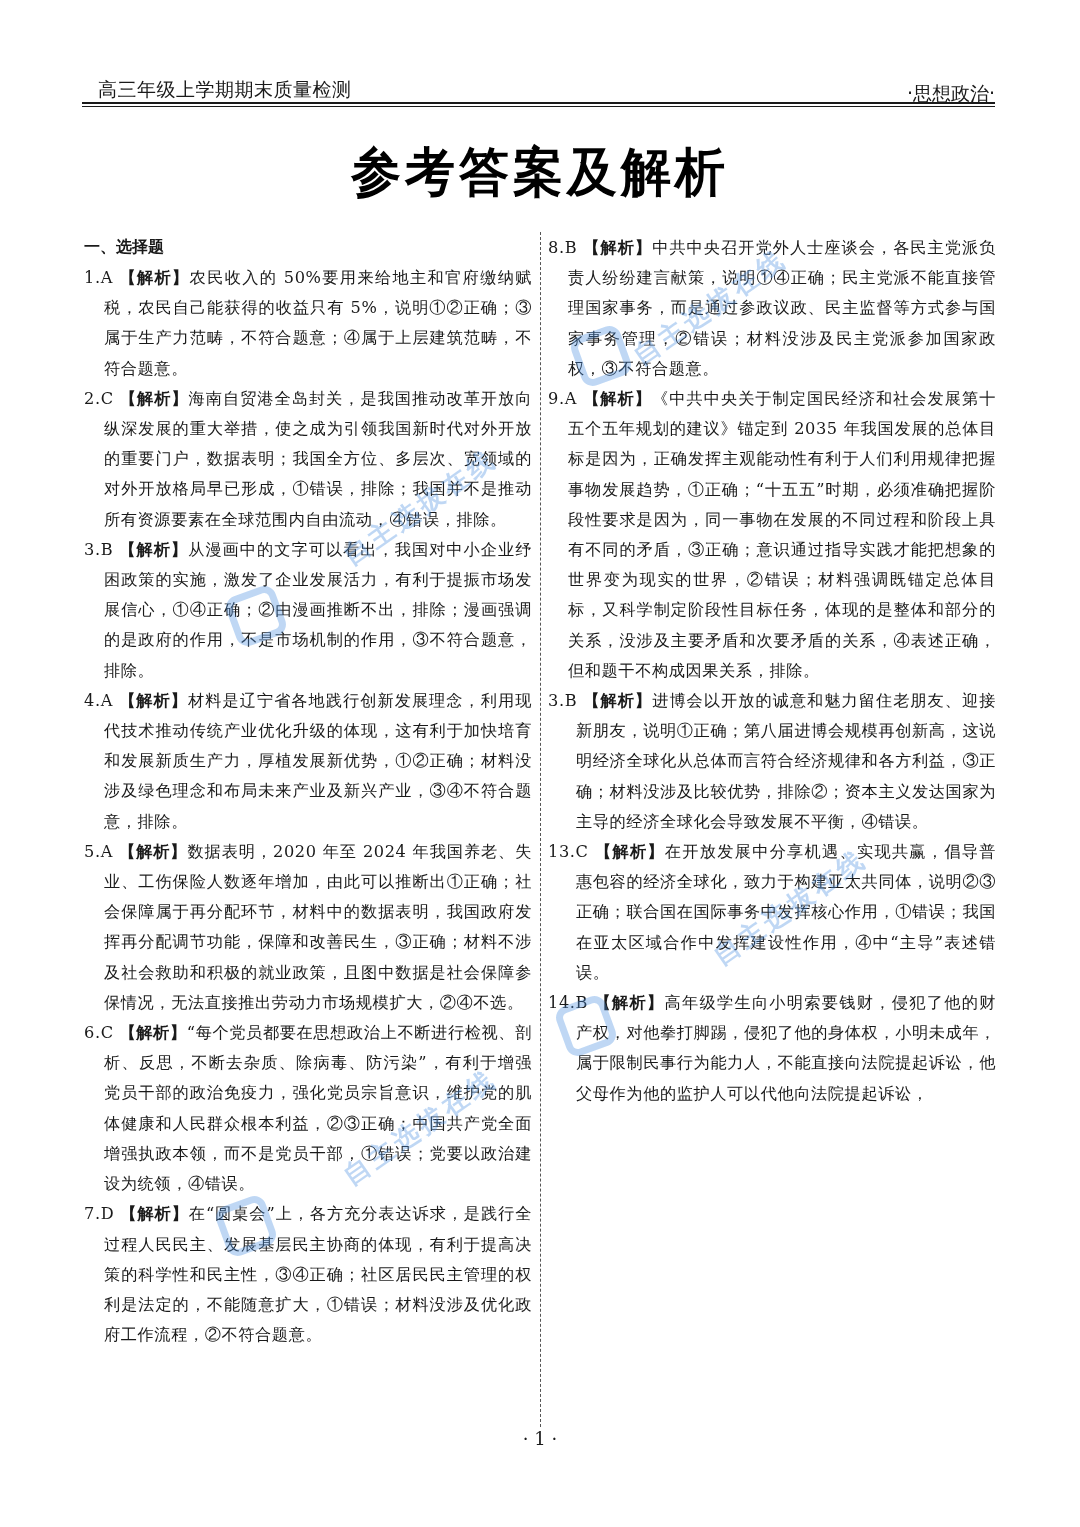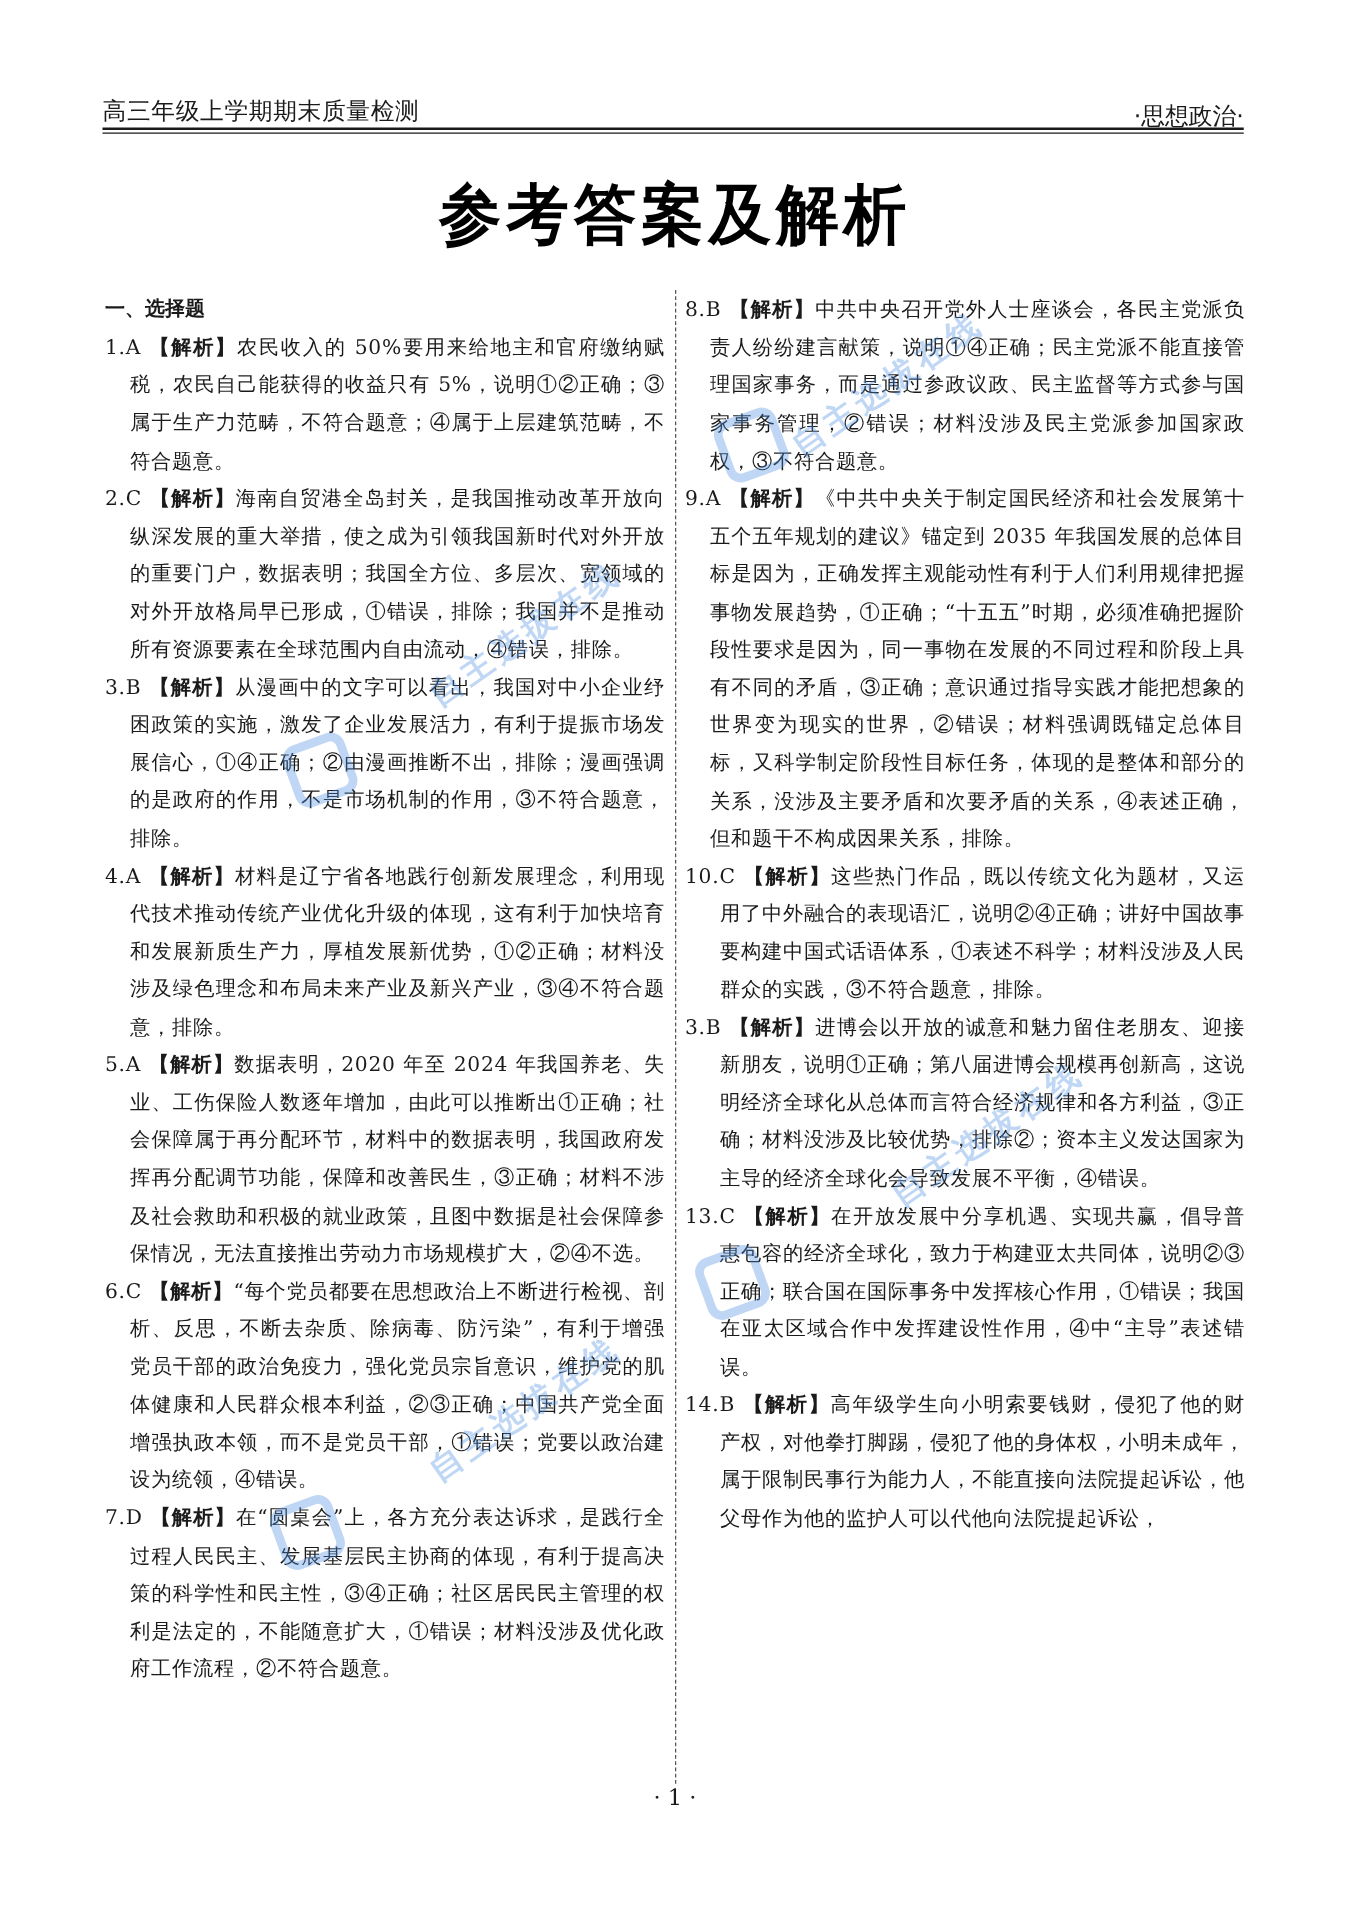--- a/index.html
+++ b/index.html
@@ -5,21 +5,21 @@
   html, body { margin: 0; padding: 0; background: #ffffff; }
   body {
     width: 1080px; height: 1527px; position: relative; overflow: hidden;
     font-family: "DejaVu Serif", "Liberation Serif", serif; color: #1a1a1a;
   }
   .header {
     position: absolute; left: 82px; top: 78px; width: 913px; height: 24px;
     border-bottom: 2.5px solid #1a1a1a;
   }
   .header .left {
-    position: absolute; left: 0; top: 0; font-size: 19px; line-height: 22px;
+    position: absolute; left: 16px; top: 0; font-size: 19px; line-height: 22px;
     font-family: "DejaVu Sans", "Liberation Sans", sans-serif; letter-spacing: 0.5px;
   }
   .header .right {
     position: absolute; right: 0; top: 4px; font-size: 19px; line-height: 22px;
     font-family: "DejaVu Sans", "Liberation Sans", sans-serif;
   }
   .header-rule2 {
     position: absolute; left: 82px; top: 106px; width: 913px; height: 0;
     border-bottom: 1px solid #1a1a1a;
   }
@@ -88,21 +88,20 @@
       <div class="item"><span class="num">5.</span><span class="num">A</span> <span class="tag">【解析】</span><span>数据表明，2020 年至 2024 年我国养老、失业、工伤保险人数逐年增加，由此可以推断出①正确；社会保障属于再分配环节，材料中的数据表明，我国政府发挥再分配调节功能，保障和改善民生，③正确；材料不涉及社会救助和积极的就业政策，且图中数据是社会保障参保情况，无法直接推出劳动力市场规模扩大，②④不选。</span></div>
       <div class="item"><span class="num">6.</span><span class="num">C</span> <span class="tag">【解析】</span><span>“每个党员都要在思想政治上不断进行检视、剖析、反思，不断去杂质、除病毒、防污染”，有利于增强党员干部的政治免疫力，强化党员宗旨意识，维护党的肌体健康和人民群众根本利益，②③正确；中国共产党全面增强执政本领，而不是党员干部，①错误；党要以政治建设为统领，④错误。</span></div>
       <div class="item"><span class="num">7.</span><span class="num">D</span> <span class="tag">【解析】</span><span>在“圆桌会”上，各方充分表达诉求，是践行全过程人民民主、发展基层民主协商的体现，有利于提高决策的科学性和民主性，③④正确；社区居民民主管理的权利是法定的，不能随意扩大，①错误；材料没涉及优化政府工作流程，②不符合题意。</span></div>
     </div>
 </div>
 
 <div class="col right">
   <div id="right-items">
       <div class="item"><span class="num">8.</span><span class="num">B</span> <span class="tag">【解析】</span><span>中共中央召开党外人士座谈会，各民主党派负责人纷纷建言献策，说明①④正确；民主党派不能直接管理国家事务，而是通过参政议政、民主监督等方式参与国家事务管理，②错误；材料没涉及民主党派参加国家政权，③不符合题意。</span></div>
       <div class="item"><span class="num">9.</span><span class="num">A</span> <span class="tag">【解析】</span><span>《中共中央关于制定国民经济和社会发展第十五个五年规划的建议》锚定到 2035 年我国发展的总体目标是因为，正确发挥主观能动性有利于人们利用规律把握事物发展趋势，①正确；“十五五”时期，必须准确把握阶段性要求是因为，同一事物在发展的不同过程和阶段上具有不同的矛盾，③正确；意识通过指导实践才能把想象的世界变为现实的世界，②错误；材料强调既锚定总体目标，又科学制定阶段性目标任务，体现的是整体和部分的关系，没涉及主要矛盾和次要矛盾的关系，④表述正确，但和题干不构成因果关系，排除。</span></div>
-      <div class="item wide"><span class="num">10.</span><span class="num">C</span> <span class="tag">【解析】</span><span>这些热门作品，既以传统文化为题材，又运用了中外融合的表现语汇，说明②④正确；讲好中国故事要构建中国式话语体系，①表述不科学；材料没涉及人民群众的实践，③不符合题意，排除。</span></div>
       <div class="item wide"><span class="num">3.</span><span class="num">B</span> <span class="tag">【解析】</span><span>进博会以开放的诚意和魅力留住老朋友、迎接新朋友，说明①正确；第八届进博会规模再创新高，这说明经济全球化从总体而言符合经济规律和各方利益，③正确；材料没涉及比较优势，排除②；资本主义发达国家为主导的经济全球化会导致发展不平衡，④错误。</span></div>
       <div class="item wide"><span class="num">13.</span><span class="num">C</span> <span class="tag">【解析】</span><span>在开放发展中分享机遇、实现共赢，倡导普惠包容的经济全球化，致力于构建亚太共同体，说明②③正确；联合国在国际事务中发挥核心作用，①错误；我国在亚太区域合作中发挥建设性作用，④中“主导”表述错误。</span></div>
       <div class="item wide"><span class="num">14.</span><span class="num">B</span> <span class="tag">【解析】</span><span>高年级学生向小明索要钱财，侵犯了他的财产权，对他拳打脚踢，侵犯了他的身体权，小明未成年，属于限制民事行为能力人，不能直接向法院提起诉讼，他父母作为他的监护人可以代他向法院提起诉讼，</span></div>
     </div>
 </div>
 
 <div class="page-num">· 1 ·</div>
 
 <div class="wm" style="left:230px; top:590px;">
     <div class="wm-logo"></div>

